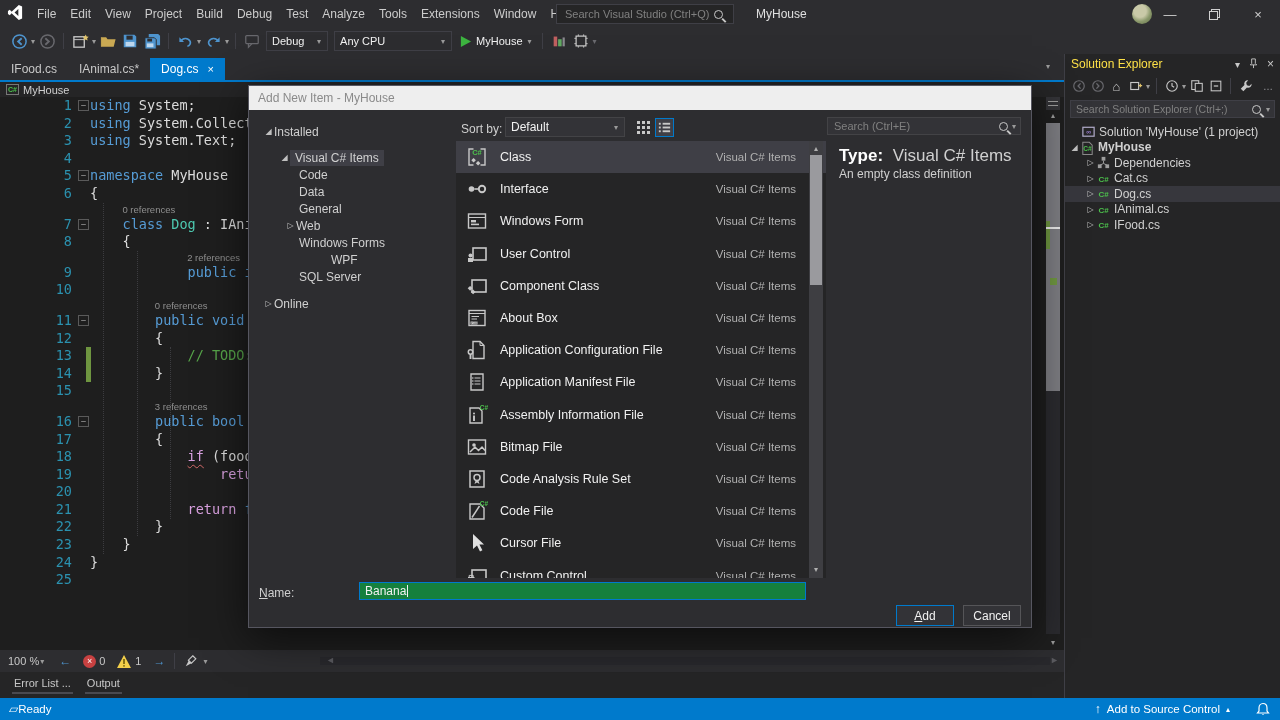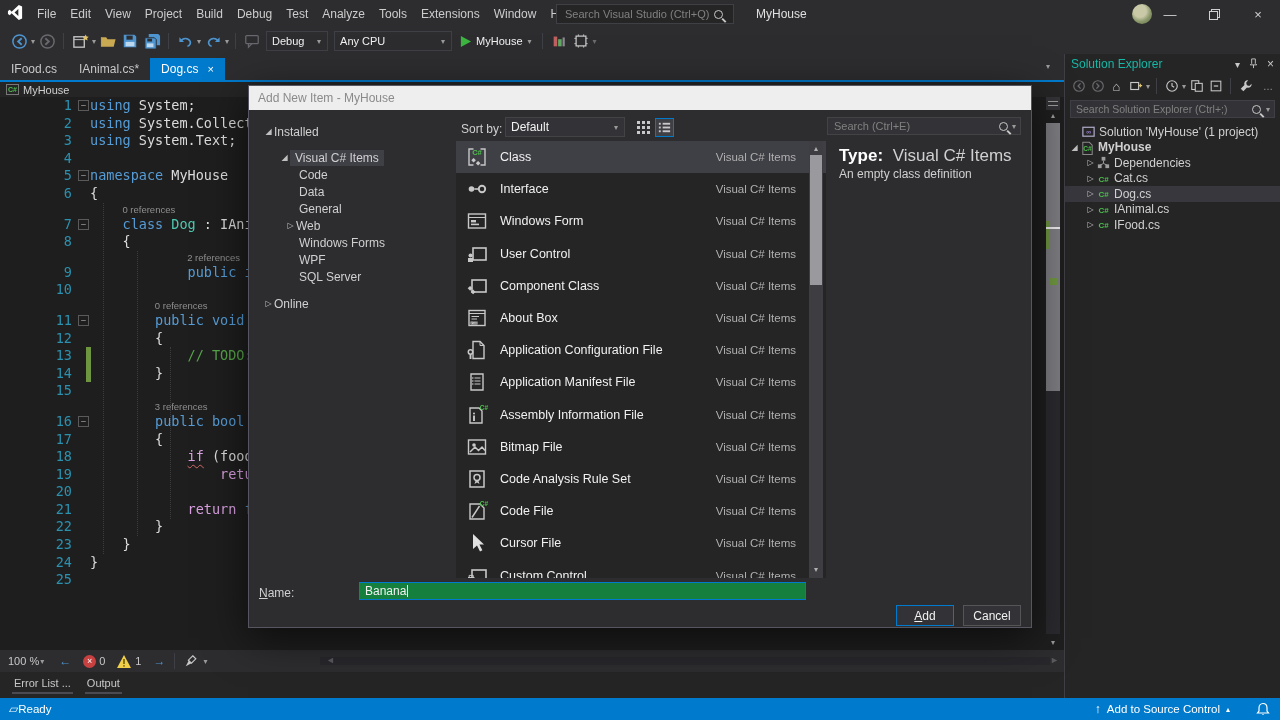--- a/index.html
+++ b/index.html
@@ -81,21 +81,21 @@
   #panel-tabs { left:0; top:672px; width:1064px; height:26px; background:#252526; display:flex; align-items:flex-start; padding-top:5px; }
   .ptab { font-size:11px; color:#c8c8c8; margin-left:12px; padding:0 2px 3px 2px; border-bottom:2px solid #4a4a50; }
 
   
   #statusbar { left:0; top:698px; width:1280px; height:22px; background:#007acc; color:#fff; display:flex; align-items:center; font-size:11.5px; }
   #sb-right { position:absolute; right:10px; display:flex; align-items:center; gap:6px; }
 
   
   #solexp { left:1064px; top:54px; width:216px; height:644px; background:#252526; border-left:1px solid #3f3f46; }
   #se-head { height:20px; display:flex; align-items:center; padding:0 6px; }
-  #se-head .t { flex:1; font-size:12px; color:#14b8a6; }
+  #se-head .t { flex:1; font-size:12px; color:#fde047; }
   .se-hicon { margin-left:8px; color:#c8c8c8; font-size:10px; }
   #se-tools { height:24px; display:flex; align-items:center; padding-left:4px; }
   .sei { width:17px; height:17px; display:flex; align-items:center; justify-content:center; margin:0 1px; flex:none; }
   #se-search { margin:2px 5px; height:18px; background:#333337; border:1px solid #3f3f46; display:flex; align-items:center; }
   #se-search input { flex:1; min-width:0; background:transparent; border:0; outline:0; color:#808080; font-size:10.5px; padding-left:5px; font-family:"Liberation Sans",sans-serif; }
   #se-tree { margin-top:6px; }
   .se-row { height:15.5px; display:flex; align-items:center; font-size:12px; color:#d0d0d0; white-space:nowrap; }
   .se-row.sel { background:#37373d; }
   .exp { width:11px; font-size:8px; color:#c0c0c0; text-align:center; flex:none; }
   .se-ic { width:15px; height:14px; display:flex; align-items:center; justify-content:center; margin-right:3px; flex:none; }
@@ -550,21 +550,21 @@
       <div class="dt-row" style="padding-left: 50px;">
         <span class="dt-label">General</span>
       </div>
       <div class="dt-row" style="padding-left: 36px;">
         <span class="exp">▷</span>
         <span class="dt-label">Web</span>
       </div>
       <div class="dt-row" style="padding-left: 50px;">
         <span class="dt-label">Windows Forms</span>
       </div>
-      <div class="dt-row" style="padding-left: 50px;">
+      <div class="dt-row" style="padding-left: 50px; margin-left: 32px;">
         <span class="dt-label">WPF</span>
       </div>
       <div class="dt-row" style="padding-left: 50px;">
         <span class="dt-label">SQL Server</span>
       </div>
       <div class="dt-row" style="margin-top: 10px; padding-left: 14px;">
         <span class="exp">▷</span>
         <span class="dt-label">Online</span>
       </div>
     </div>

